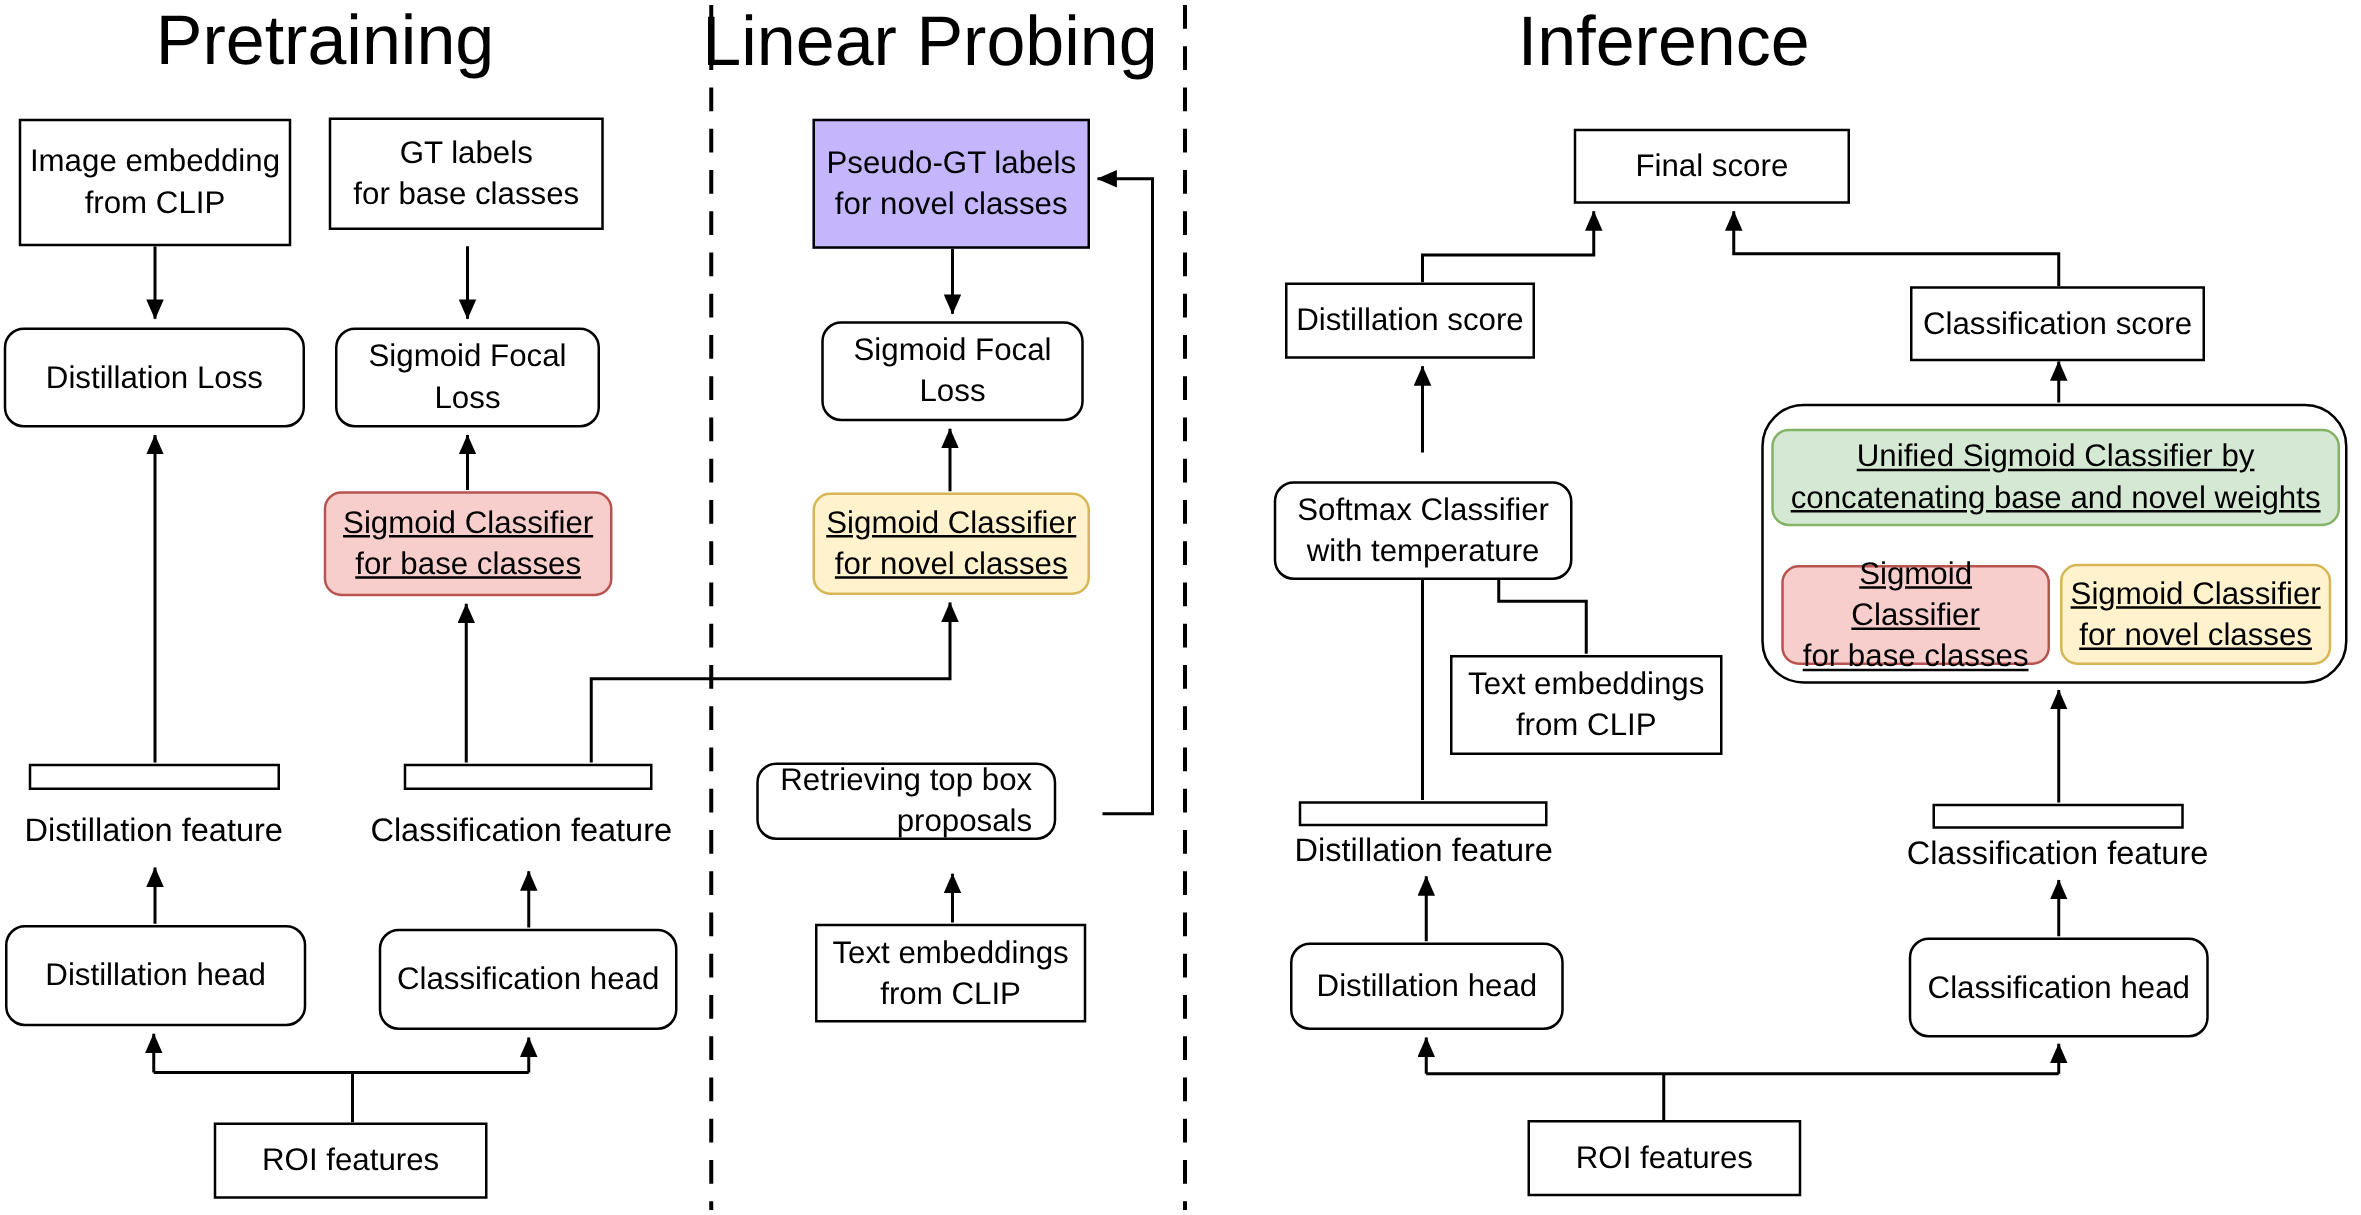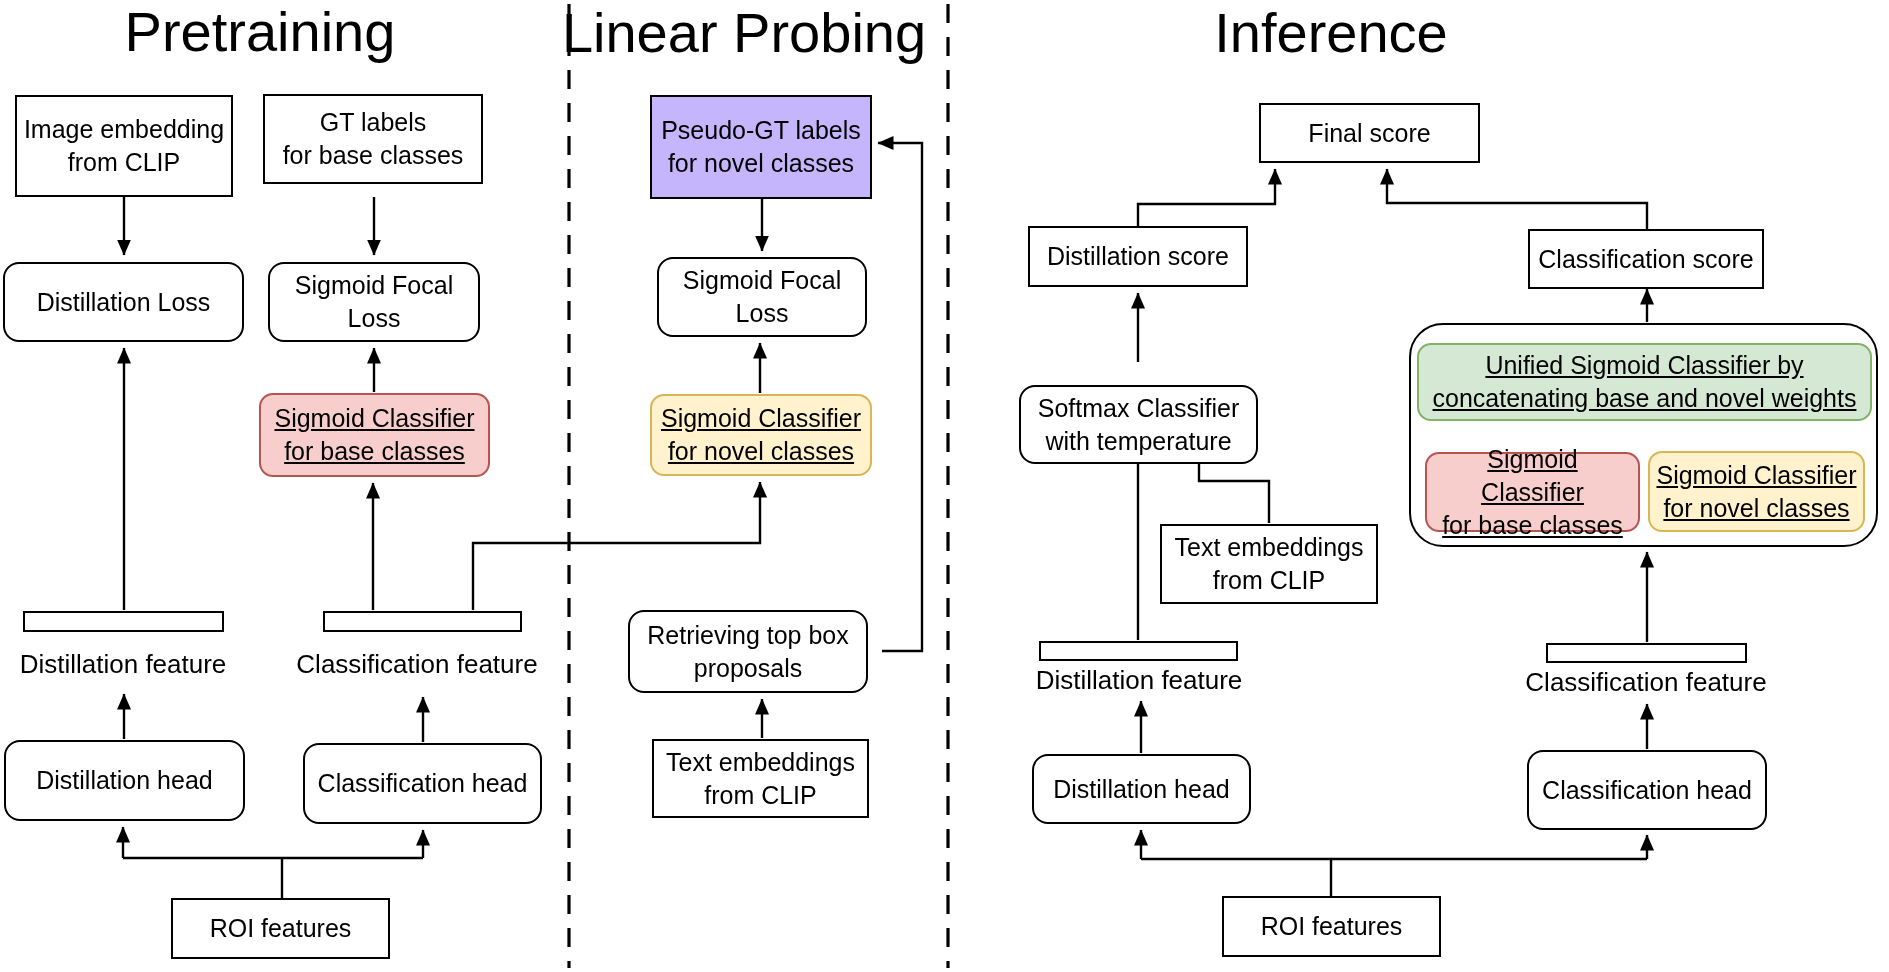--- a/index.html
+++ b/index.html
@@ -86,26 +86,26 @@
       <div class="node shape-label" style="left: 295px; top: 648px; width: 244px; height: 32px;">Classification feature</div>
       <div class="node shape-round" style="left: 4px; top: 740px; width: 241px; height: 81px; background: rgb(255, 255, 255); border-color: rgb(0, 0, 0);">Distillation head</div>
       <div class="node shape-round" style="left: 303px; top: 743px; width: 239px; height: 81px; background: rgb(255, 255, 255); border-color: rgb(0, 0, 0);">Classification head</div>
       <div class="node shape-rect" style="left: 171px; top: 898px; width: 219px; height: 61px; background: rgb(255, 255, 255); border-color: rgb(0, 0, 0);">ROI features</div>
       <div class="node shape-rect" style="left: 650px; top: 95px; width: 222px; height: 104px; background: #c4b5fd; border-color: rgb(0, 0, 0);">Pseudo-GT labels
 for novel classes</div>
       <div class="node shape-round" style="left: 657px; top: 257px; width: 210px; height: 80px; background: rgb(255, 255, 255); border-color: rgb(0, 0, 0);">Sigmoid Focal
 Loss</div>
       <div class="node shape-round colored" style="left: 650px; top: 394px; width: 222px; height: 82px; background: rgb(255, 242, 204); border-color: rgb(214, 182, 86);">Sigmoid Classifier
 for novel classes</div>
-      <div class="node shape-round" style="left: 628px; top: 610px; width: 240px; height: 83px; background: rgb(255, 255, 255); border-color: rgb(0, 0, 0);">Retrieving top box
+      <div class="node shape-round" style="left: 605px; top: 610px; width: 240px; height: 62px; background: rgb(255, 255, 255); border-color: rgb(0, 0, 0); text-align: right;">Retrieving top box
 proposals</div>
       <div class="node shape-rect" style="left: 652px; top: 739px; width: 217px; height: 79px; background: rgb(255, 255, 255); border-color: rgb(0, 0, 0);">Text embeddings
 from CLIP</div>
       <div class="node shape-rect" style="left: 1221px; top: 103px; width: 221px; height: 60px; background: rgb(255, 255, 255); border-color: rgb(0, 0, 0); margin-left: 38px;">Final score</div>
-      <div class="node shape-rect" style="left: 1028px; top: 226px; width: 220px; height: 61px; background: rgb(255, 255, 255); border-color: rgb(0, 0, 0);">Distillation score</div>
+      <div class="node shape-rect" style="left: 1028px; top: 226px; width: 200px; height: 61px; background: rgb(255, 255, 255); border-color: rgb(0, 0, 0);">Distillation score</div>
       <div class="node shape-rect" style="left: 1528px; top: 229px; width: 236px; height: 60px; background: rgb(255, 255, 255); border-color: rgb(0, 0, 0);">Classification score</div>
       <div class="node shape-round" style="left: 1019px; top: 363px; width: 239px; height: 79px; background: rgb(255, 255, 255); border-color: rgb(0, 0, 0); margin-top: 22px;">Softmax Classifier
 with temperature</div>
       <div class="node shape-group" style="left: 1409px; top: 323px; width: 469px; height: 224px; background: rgb(255, 255, 255); border-color: rgb(0, 0, 0);"></div>
       <div class="node shape-round colored" style="left: 1417px; top: 343px; width: 455px; height: 78px; background: rgb(213, 232, 212); border-color: rgb(130, 179, 102);">Unified Sigmoid Classifier by
 concatenating base and novel weights</div>
       <div class="node shape-round colored" style="left: 1425px; top: 452px; width: 215px; height: 80px; background: rgb(248, 206, 204); border-color: rgb(184, 84, 80);">Sigmoid Classifier
 for base classes</div>
       <div class="node shape-round colored" style="left: 1648px; top: 451px; width: 217px; height: 81px; background: rgb(255, 242, 204); border-color: rgb(214, 182, 86);">Sigmoid Classifier
 for novel classes</div>

